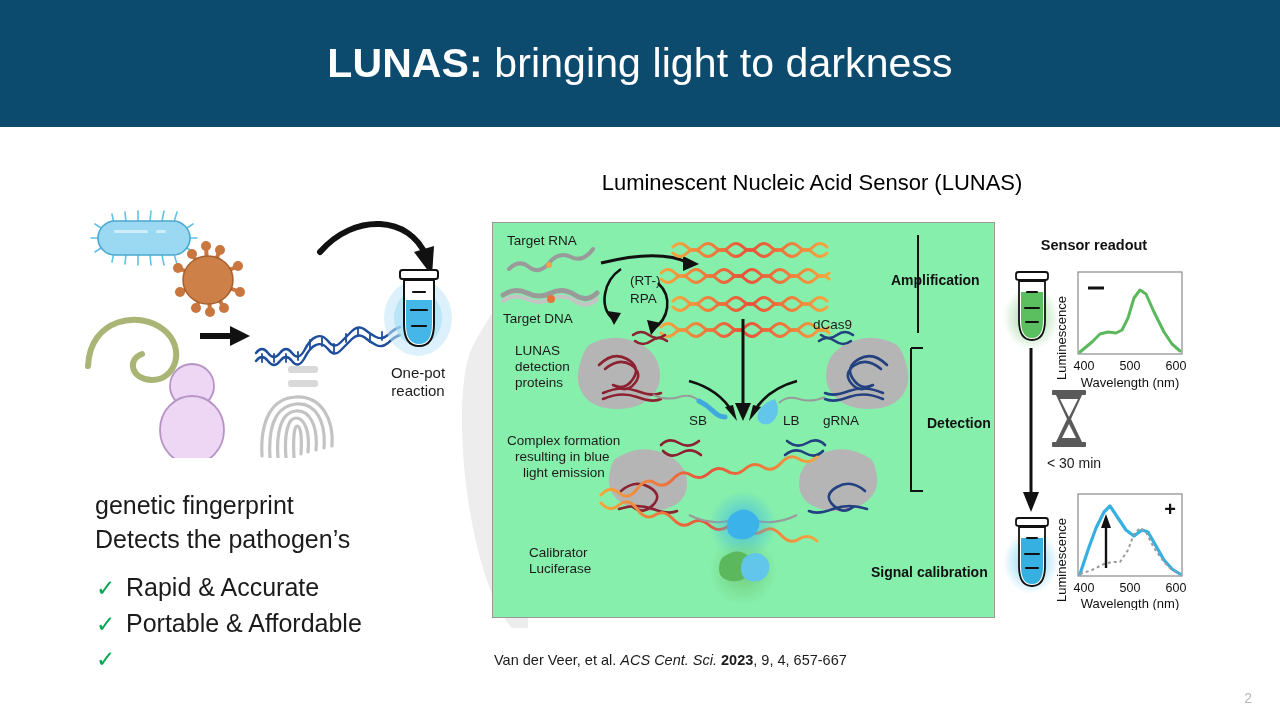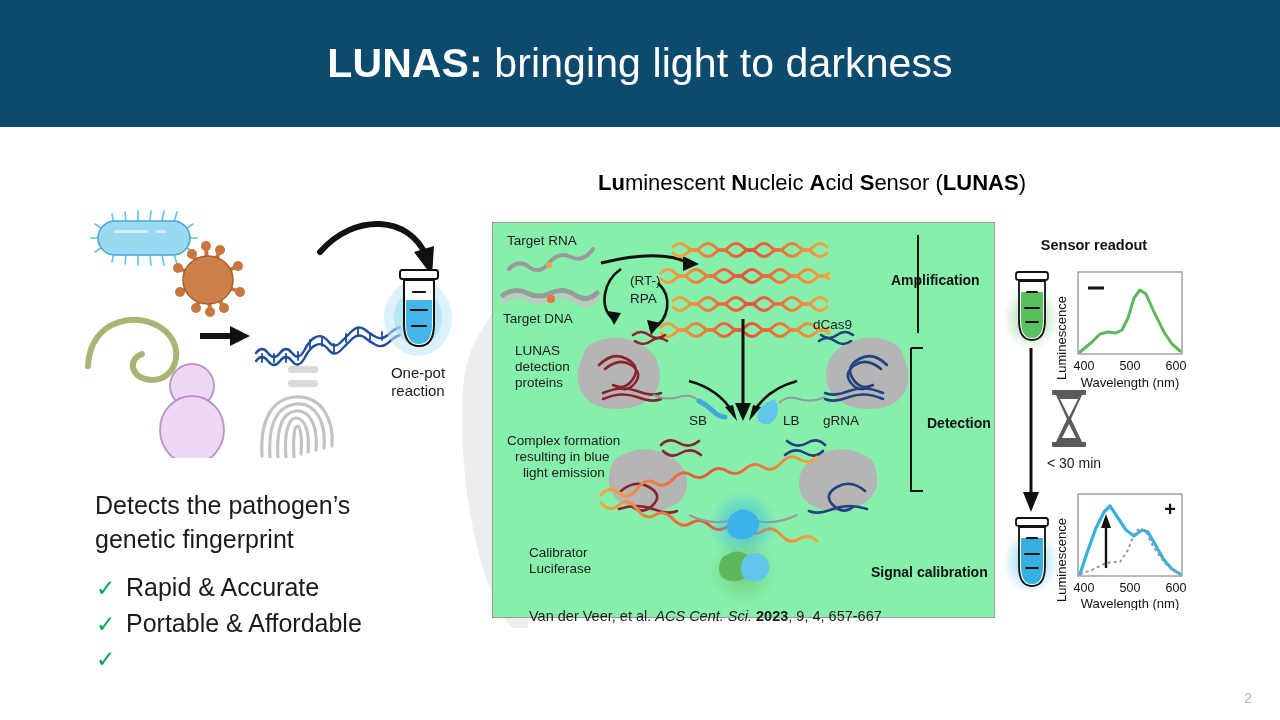--- a/index.html
+++ b/index.html
@@ -36,39 +36,39 @@
     display:flex;align-items:baseline;gap:10px;
     font-size:25px;line-height:35px;color:#1b1b1b;
   }
   .check{color:#00a651;font-size:23px;line-height:35px;width:20px;flex:0 0 20px;}
 
   
   .fig-heading{
     position:absolute;left:492px;top:170px;width:640px;
     text-align:center;font-size:22px;color:#000;white-space:nowrap;
   }
-  .fig-heading .b{font-weight:bold;}
+  .fig-heading .b{font-weight:normal;}
 
   
   .fig-box{
     position:absolute;left:492px;top:222px;width:503px;height:396px;
     border:1.5px solid #9a9a9a;background:#86efac;box-sizing:border-box;
   }
   .fig-box svg{display:block;}
 
   
   .wedge{position:absolute;left:420px;top:230px;width:110px;height:400px;}
 
   
   .readout{position:absolute;left:1000px;top:230px;width:200px;height:380px;}
 
   
   .citation{
-    position:absolute;left:494px;top:608px;
-    font-size:14.5px;color:#1b1b1b;white-space:nowrap;margin-left:35px;
+    position:absolute;left:494px;top:652px;
+    font-size:14.5px;color:#1b1b1b;white-space:nowrap;
   }
   .citation .it{font-style:italic;}
   .citation .b{font-weight:bold;}
 
   
   .slide-no{
     position:absolute;right:28px;bottom:14px;
     font-size:14px;color:#b6b6bd;
   }
 
@@ -430,22 +430,22 @@
           <text x="84" y="362">400</text>
           <text x="130" y="362">500</text>
           <text x="176" y="362">600</text>
         </g>
         <text class="t-lbl" x="130" y="378" text-anchor="middle" font-size="13" fill="#111">Wavelength (nm)</text>
       </g>
     </svg>
   </div>
 
   <div class="lead-text">
+    <div>genetic fingerprint</div>
     <div>Detects the pathogen’s</div>
-    <div>genetic fingerprint</div>
   </div>
 
   <div class="bullets">
     <div class="bullet">
       <span class="check">✓</span>
       <span>Rapid &amp; Accurate</span>
     </div>
     <div class="bullet">
       <span class="check">✓</span>
       <span>Portable &amp; Affordable</span>

